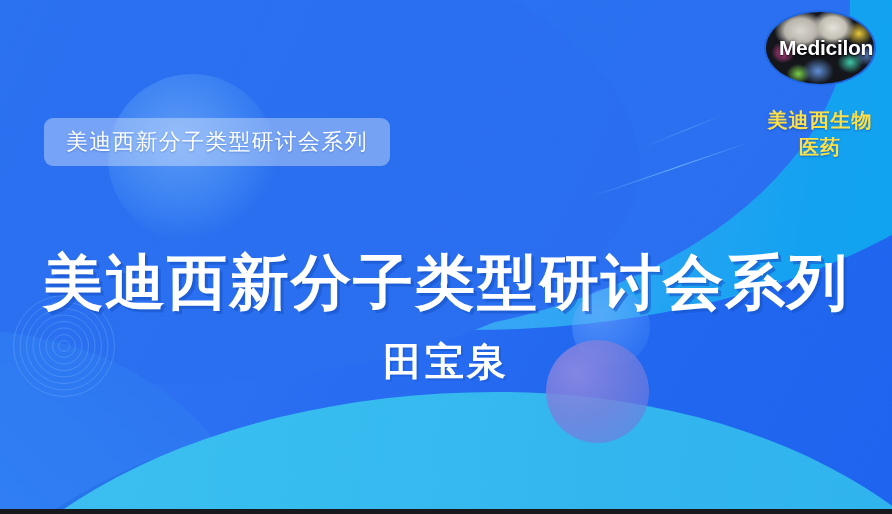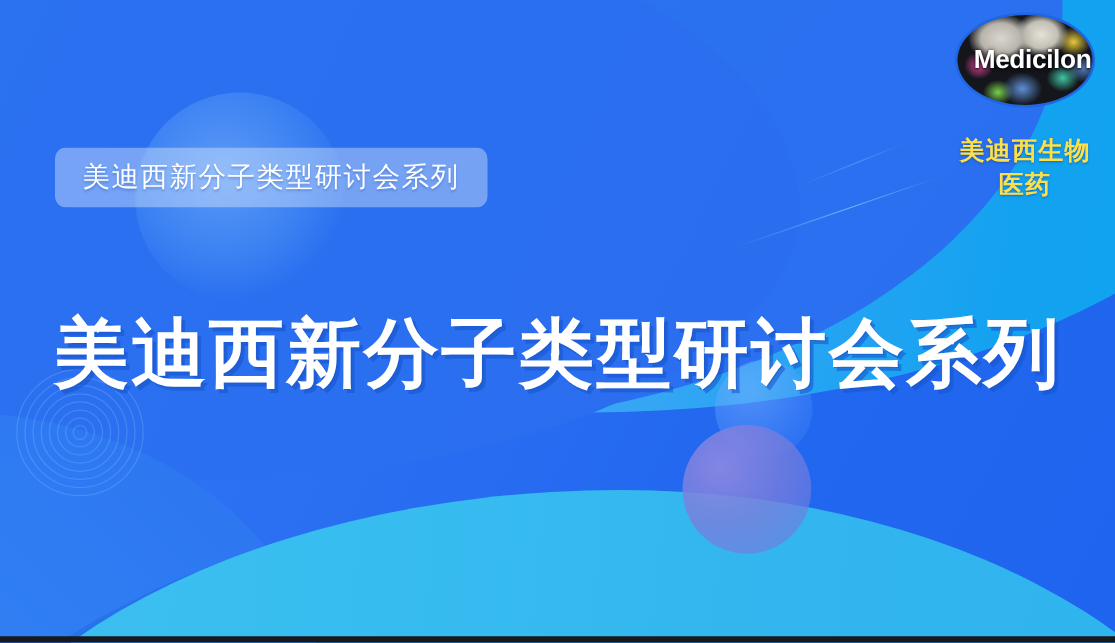--- a/index.html
+++ b/index.html
@@ -285,15 +285,16 @@
 
   <div class="logo">
     <div class="logo-mark">
       <div class="logo-text">Medicilon</div>
     </div>
     <div class="logo-caption">美迪西生物医药</div>
   </div>
 
   <div class="pill">美迪西新分子类型研讨会系列</div>
   <h1 class="title">美迪西新分子类型研讨会系列</h1>
+  <div class="speaker">田宝泉</div>
 
   <div class="bottom-strip"></div>
 </div>
 
 </body></html>

